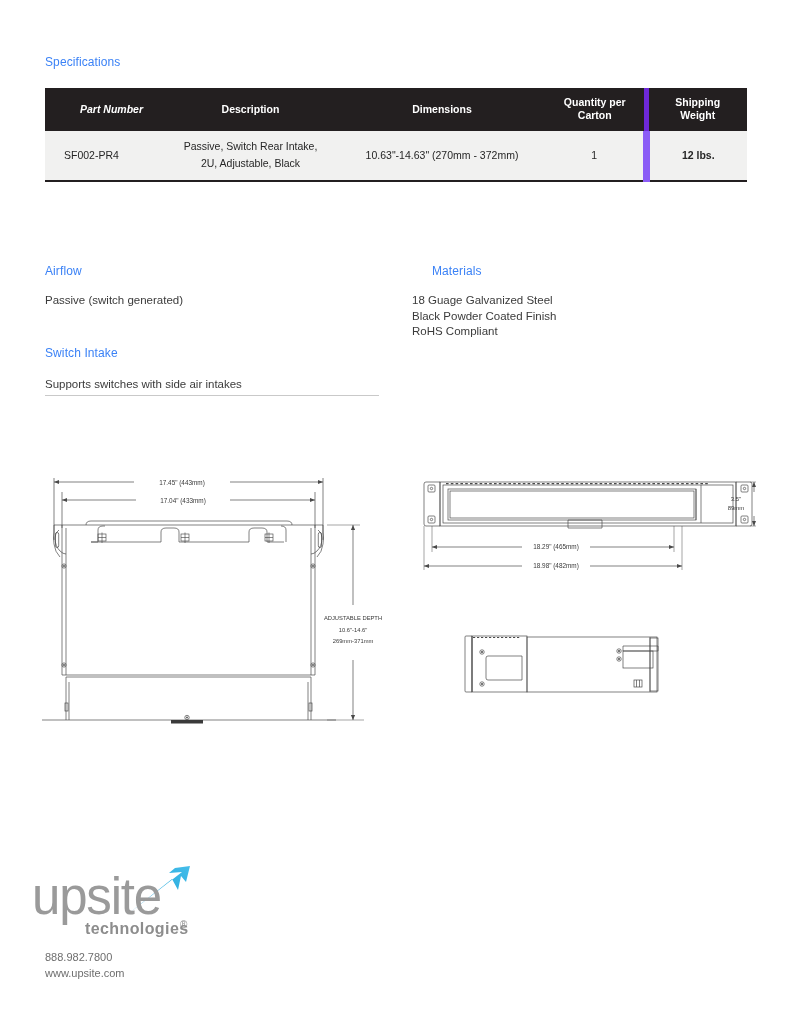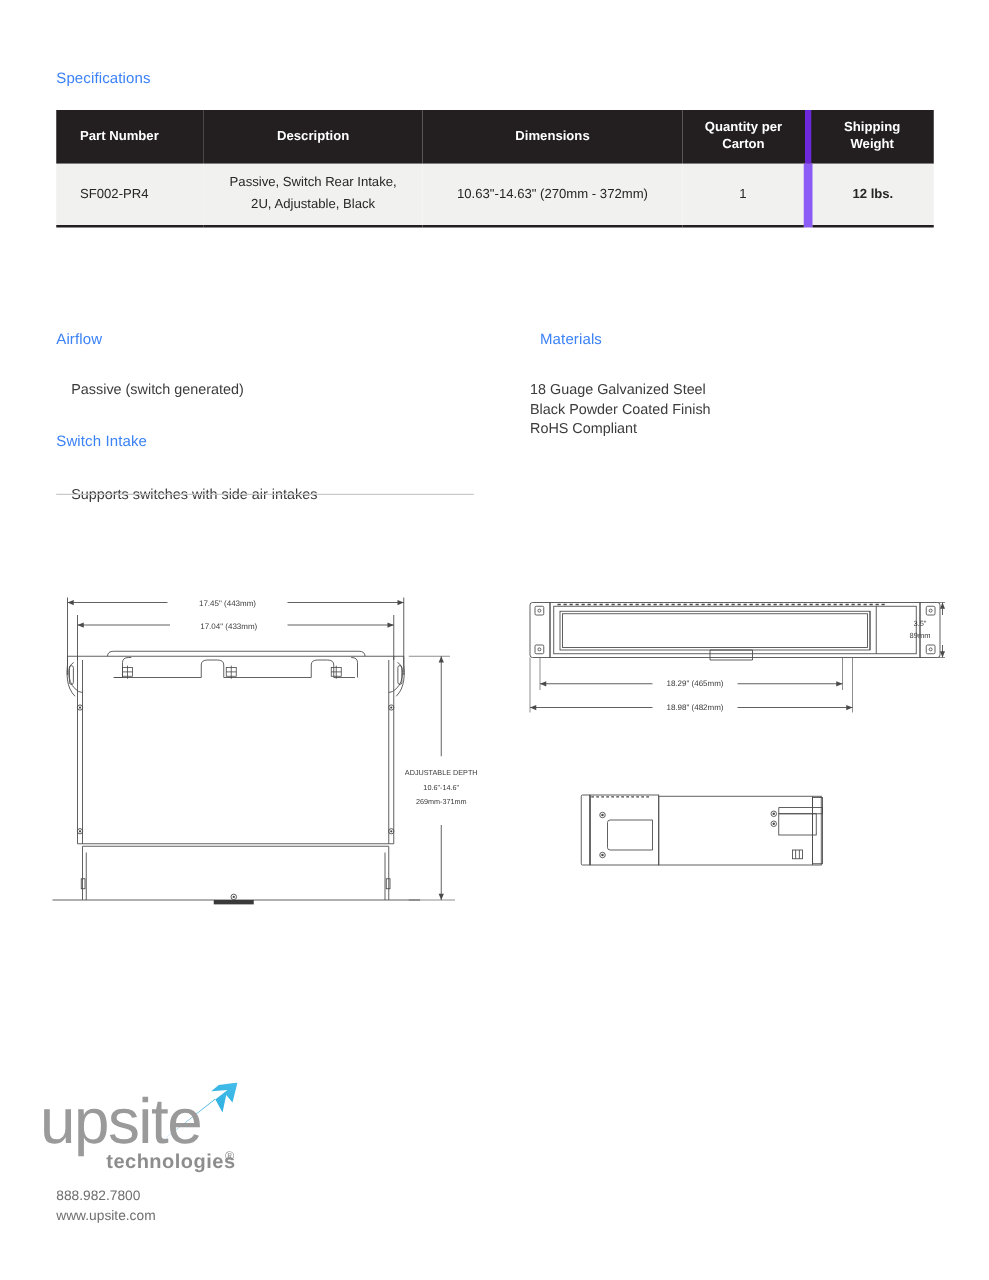--- a/index.html
+++ b/index.html
@@ -23,21 +23,21 @@
     font-size: 12px;
     font-weight: 400;
     letter-spacing: 0.1px;
     margin: 0;
   }
   .body-text {
     color: #3b3b3b;
     font-size: 11.5px;
     line-height: 15.5px;
     font-weight: 400;
-    margin: 12px;
+    margin: 0;
   }
 
   
   #spec-title { position: absolute; left: 45px; top: 55px; }
 
   #spec-table {
     position: absolute;
     left: 45px; top: 88px;
     width: 702px;
     border-collapse: collapse;
@@ -47,21 +47,21 @@
     background: #231f20;
     color: #ffffff;
     font-size: 10.5px;
     font-weight: 700;
     line-height: 13px;
     padding: 8px 4px 9px 4px;
     text-align: center;
     vertical-align: middle;
     border: 0;
   }
-  #spec-table thead th.col-part { text-align: left; padding-left: 19px; }
+  #spec-table thead th.col-part { text-align: center; padding-left: 19px; font-style: italic; }
   #spec-table thead th.sep { border-left: 5px solid #6d28d9; }
   #spec-table tbody td {
     background: #f1f1f0;
     color: #262626;
     font-size: 10.5px;
     line-height: 17px;
     padding: 7px 4px 8px 4px;
     text-align: center;
     vertical-align: middle;
     border-bottom: 2px solid #231f20;

